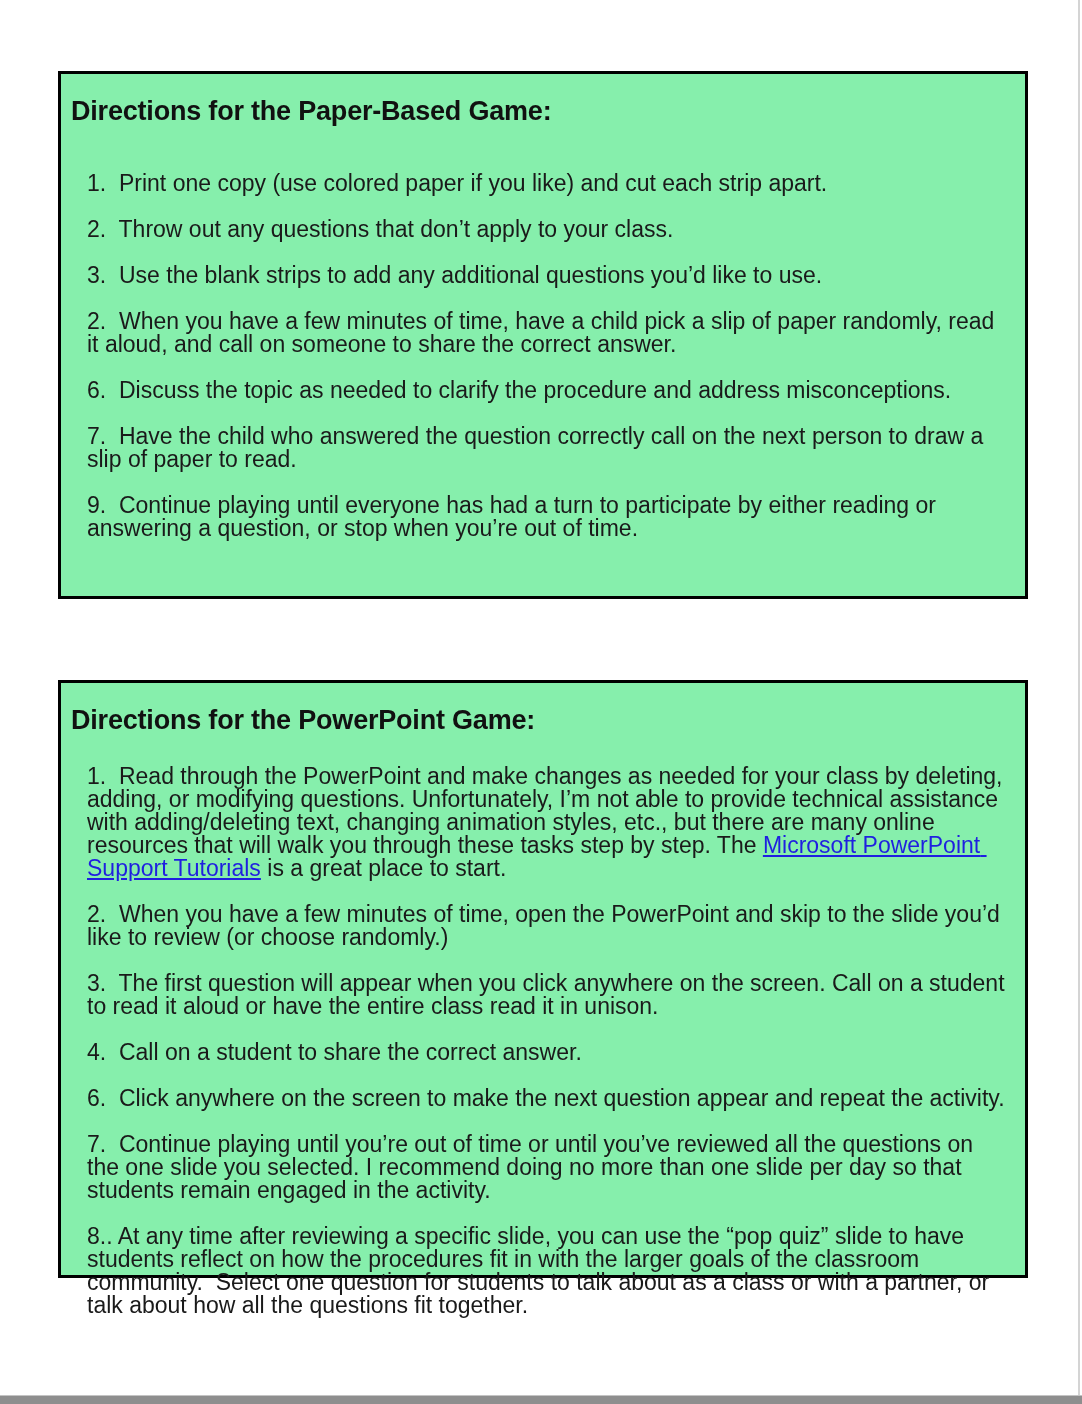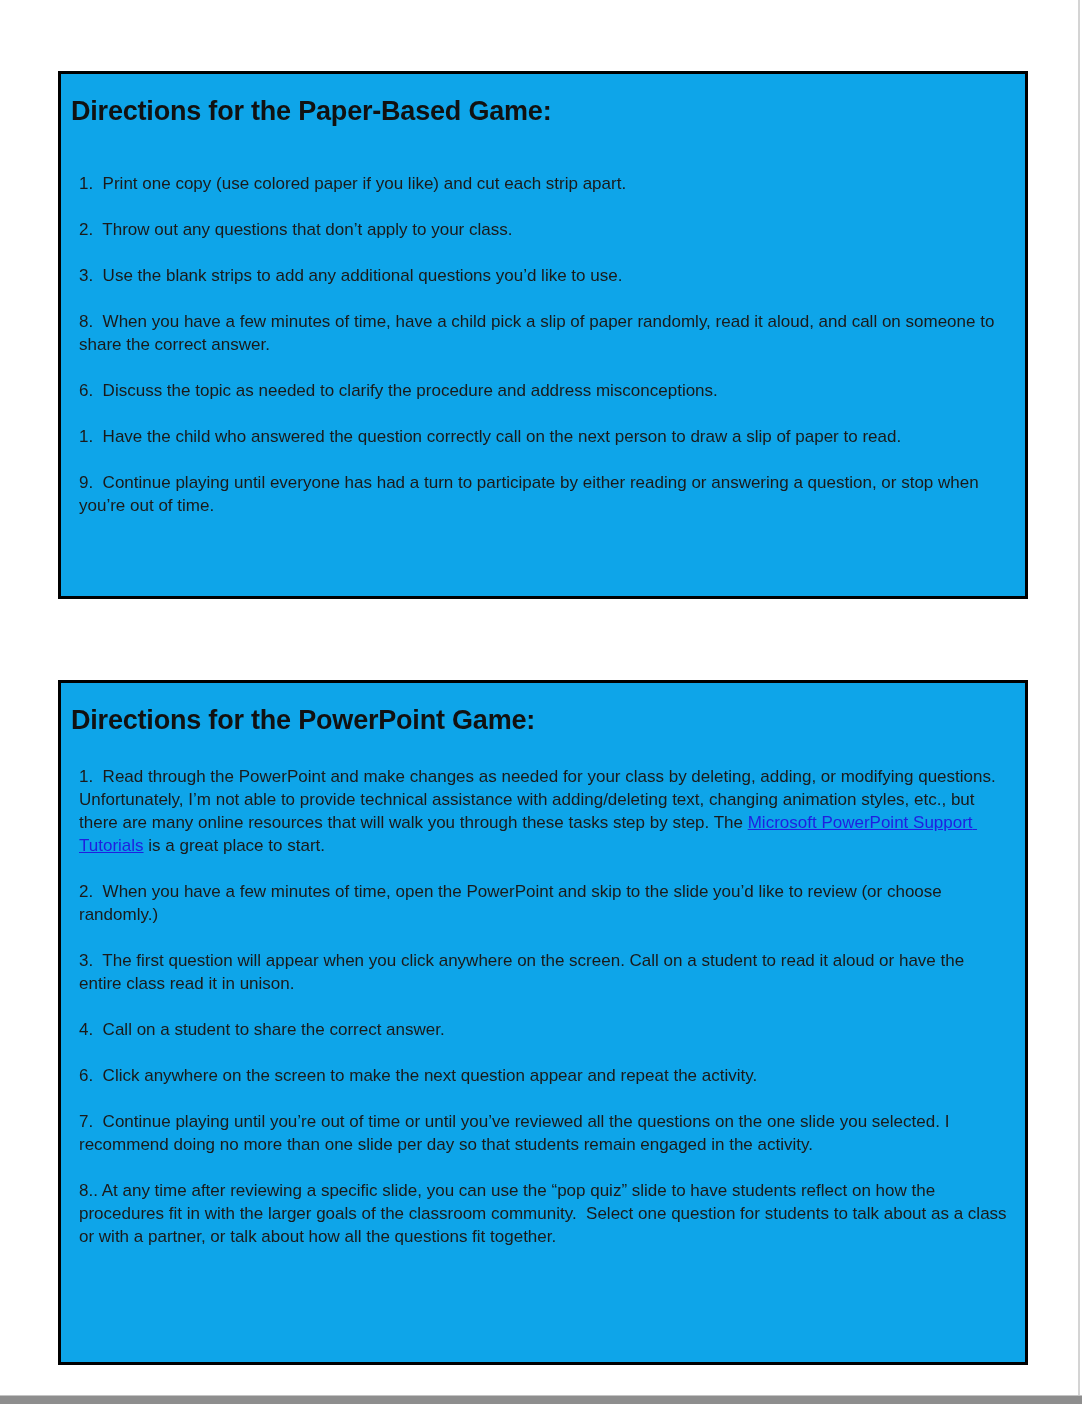--- a/index.html
+++ b/index.html
@@ -15,42 +15,42 @@
     overflow: hidden;
     font-family: "Liberation Sans", sans-serif;
     color: #1a1a1a;
   }
   .box {
     position: absolute;
     left: 58px;
     width: 970px;
     border: 3px solid #000000;
     box-sizing: border-box;
-    background: #0ea5e9;
+    background: #86efac;
     padding: 0 16px 15px 10px;
   }
   .box-paper {
     top: 71px;
     height: 528px;
   }
   .box-ppt {
     top: 680px;
-    height: 685px;
+    height: 598px;
   }
   .box h1 {
     margin: 20px 0 0 0;
     font-size: 27px;
     line-height: 34px;
     font-weight: bold;
     color: #111111;
     letter-spacing: -0.2px;
   }
   .box p {
-    margin: 23px 0 0 8px;
-    font-size: 17px;
+    margin: 23px 0 0 16px;
+    font-size: 23px;
     line-height: 23px;
     white-space: pre-wrap;
   }
   .box-paper h1 + p { margin-top: 44px; }
   .box-ppt h1 + p { margin-top: 28px; }
   a.link {
     color: #1f1fe0;
     text-decoration: underline;
     cursor: pointer;
   }
@@ -76,23 +76,23 @@
 </head>
 <body>
 
 <div class="page">
 
   <section class="box box-paper">
     <h1>Directions for the Paper-Based Game:</h1>
     <p>1.  Print one copy (use colored paper if you like) and cut each strip apart.</p>
     <p>2.  Throw out any questions that don’t apply to your class.</p>
     <p>3.  Use the blank strips to add any additional questions you’d like to use.</p>
-    <p>8.  When you have a few minutes of time, have a child pick a slip of paper randomly, read it aloud, and call on someone to share the correct answer.</p>
+    <p>2.  When you have a few minutes of time, have a child pick a slip of paper randomly, read it aloud, and call on someone to share the correct answer.</p>
     <p>6.  Discuss the topic as needed to clarify the procedure and address misconceptions.</p>
-    <p>1.  Have the child who answered the question correctly call on the next person to draw a slip of paper to read.</p>
+    <p>7.  Have the child who answered the question correctly call on the next person to draw a slip of paper to read.</p>
     <p>9.  Continue playing until everyone has had a turn to participate by either reading or answering a question, or stop when you’re out of time.</p>
   </section>
 
   <section class="box box-ppt">
     <h1>Directions for the PowerPoint Game:</h1>
     <p><span>1.  Read through the PowerPoint and make changes as needed for your class by deleting, adding, or modifying questions. Unfortunately, I’m not able to provide technical assistance with adding/deleting text, changing animation styles, etc., but there are many online resources that will walk you through these tasks step by step. The </span><a class="link" href="#">Microsoft PowerPoint Support Tutorials</a><span> is a great place to start.</span></p>
     <p>2.  When you have a few minutes of time, open the PowerPoint and skip to the slide you’d like to review (or choose randomly.)</p>
     <p>3.  The first question will appear when you click anywhere on the screen. Call on a student to read it aloud or have the entire class read it in unison.</p>
     <p>4.  Call on a student to share the correct answer.</p>
     <p>6.  Click anywhere on the screen to make the next question appear and repeat the activity.</p>

